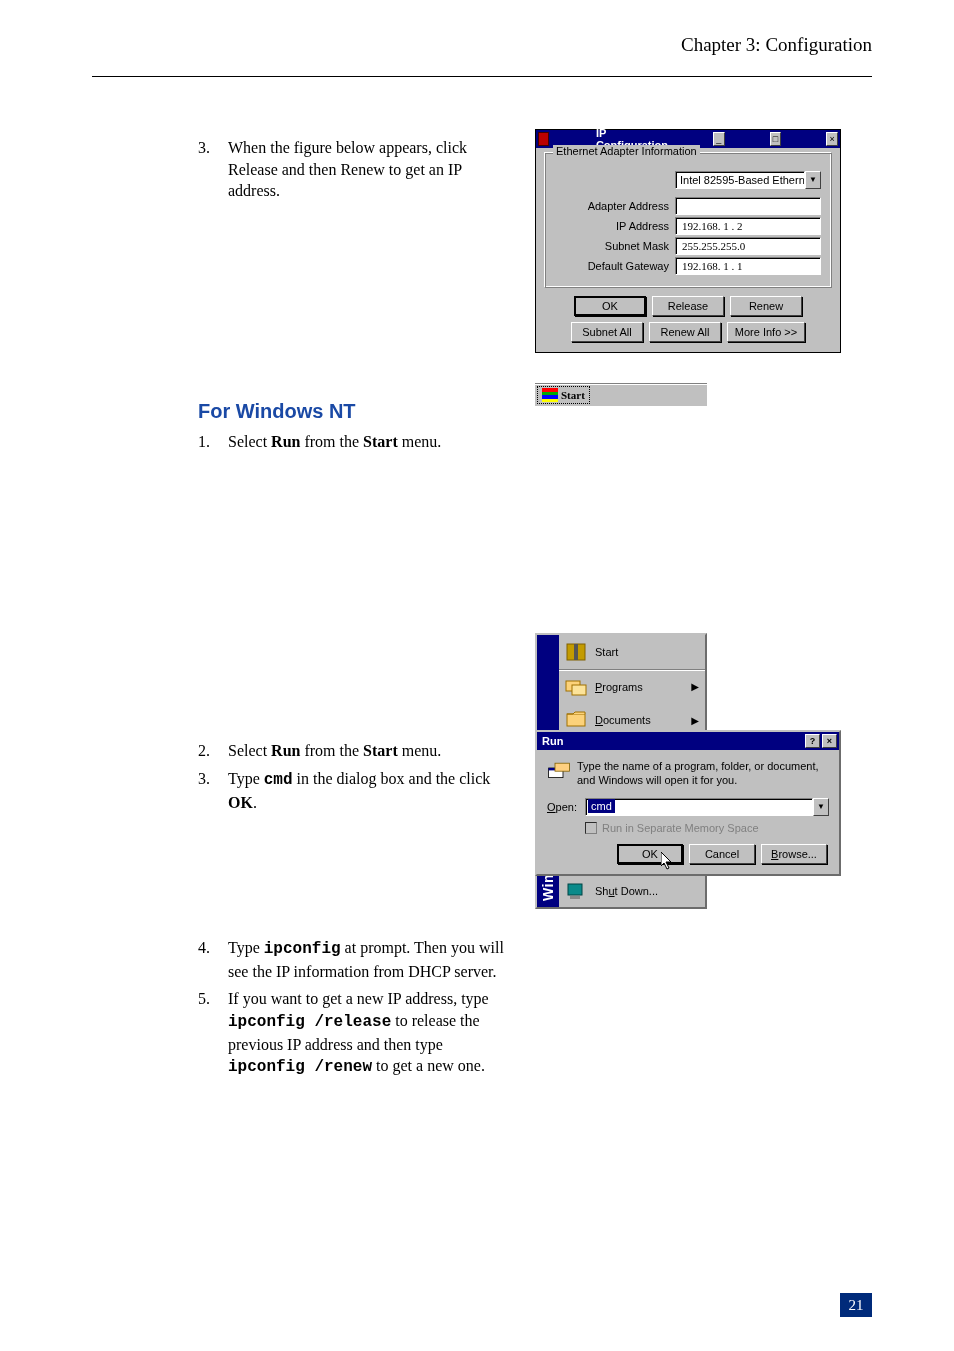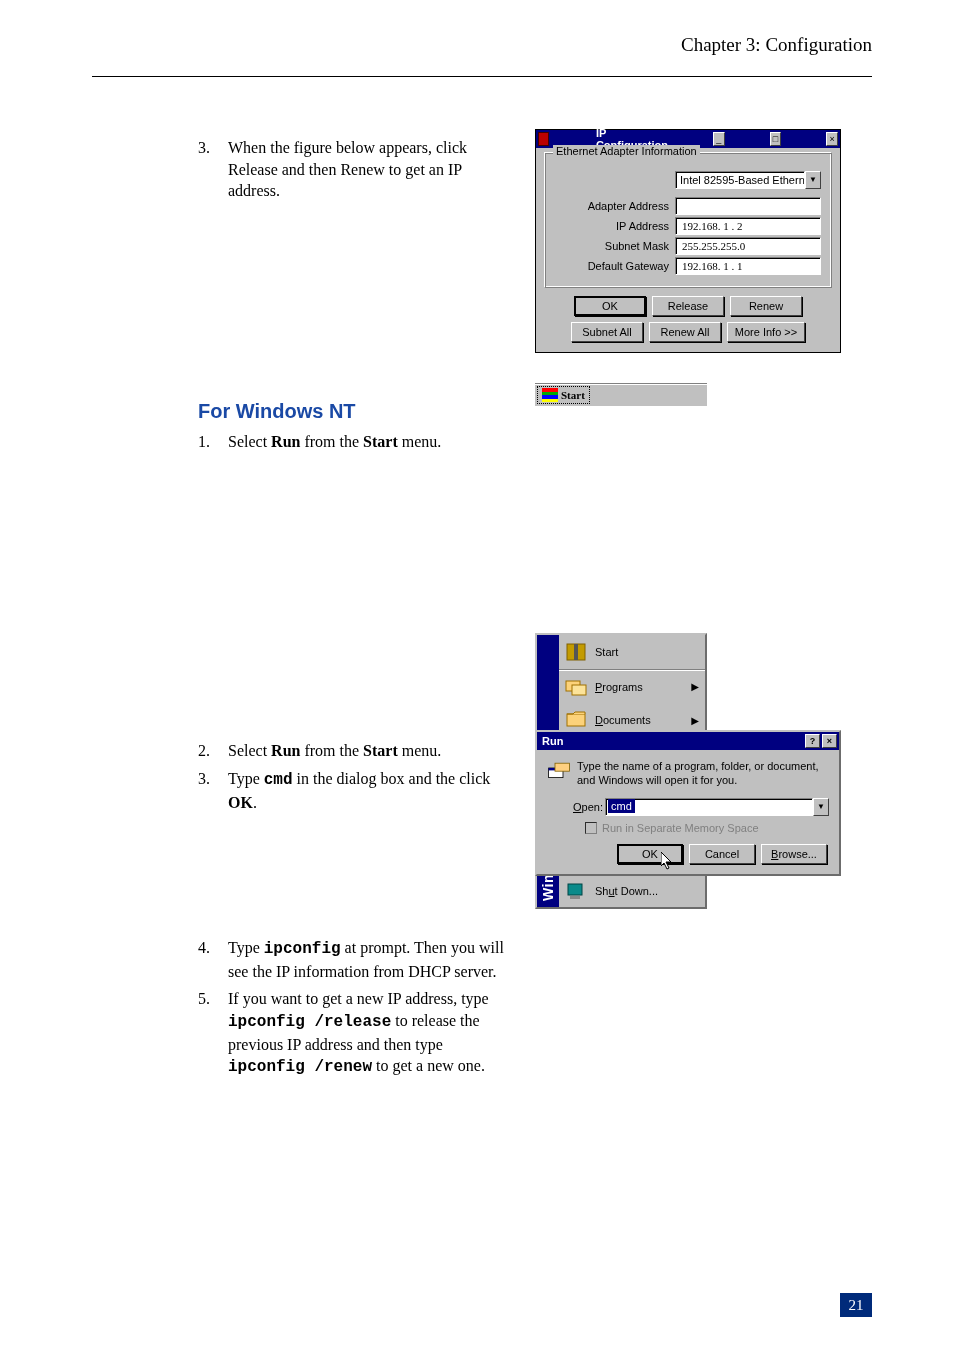--- a/index.html
+++ b/index.html
@@ -60,21 +60,21 @@
   .startmenu-wrap { position: absolute; left:0; top:248px; }
 
   
   .rundlg { position: absolute; left: 0; top: 593px; width: 306px; border: 2px outset #c0c0c0; background: #c0c0c0; font-family: Tahoma, Arial, sans-serif; font-size: 11px; }
   .rundlg .titlebar { background: #000080; color: #fff; height: 18px; display: flex; align-items: center; padding: 0 2px; font-weight: bold; }
   .rundlg .titlebar .ttxt { flex: 1; padding-left: 3px; }
   .rundlg .body { padding: 10px; }
   .rundlg .msgrow { display: flex; margin-bottom: 10px; }
   .rundlg .msgrow .ico { width: 30px; height: 26px; }
   .rundlg .msgrow .txt { flex: 1; font-size: 11px; line-height: 1.25; }
-  .rundlg .openrow { display: flex; align-items: center; margin-bottom: 6px; margin-left: 26px; }
+  .rundlg .openrow { display: flex; align-items: center; gap: 6px; margin-bottom: 6px; }
   .rundlg .openrow .lbl { width: 32px; }
   .rundlg .opencombo { flex: 1; display: flex; }
   .rundlg .opencombo .box { flex: 1; background: #fff; border: 1px solid #808080; border-right-color:#fff; border-bottom-color:#fff; box-shadow: inset 1px 1px 0 #000; height: 18px; padding: 0 2px; }
   .rundlg .opencombo .box .sel { background: #000080; color: #fff; display: inline-block; padding: 1px 3px; font-size: 11px; }
   .rundlg .opencombo .btn { width: 16px; height: 18px; background: #c0c0c0; border: 1px solid #fff; border-right-color:#404040; border-bottom-color:#404040; text-align: center; line-height: 16px; font-size: 8px; }
   .rundlg .chkrow { margin-left: 38px; display: flex; align-items: center; gap: 5px; color: #808080; font-size: 11px; margin-bottom: 10px; }
   .rundlg .chkrow .chk { width: 12px; height: 12px; background: #c0c0c0; border: 1px inset #808080; }
   .rundlg .btnrow { display: flex; justify-content: flex-end; gap: 6px; padding-right: 2px; }
   .rundlg .btnrow .wbtn { width: 66px; position: relative; }
 

